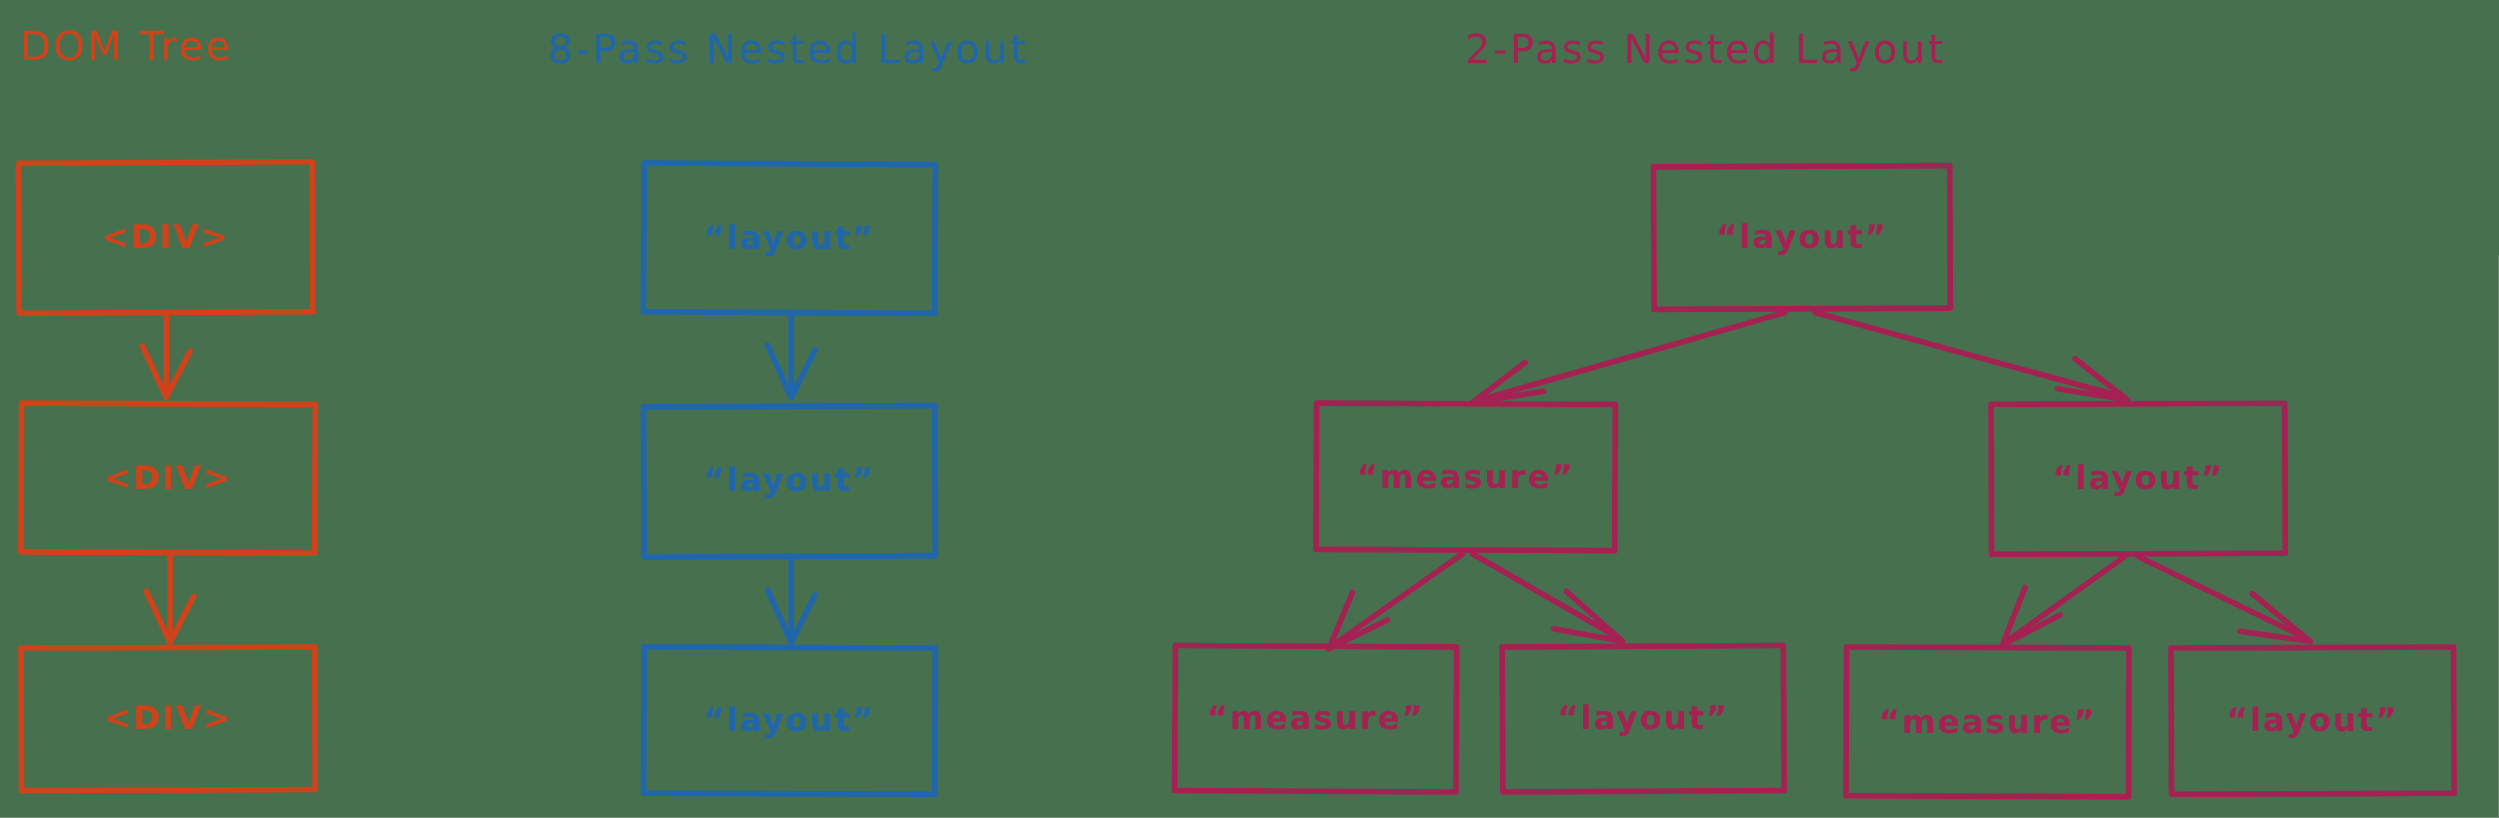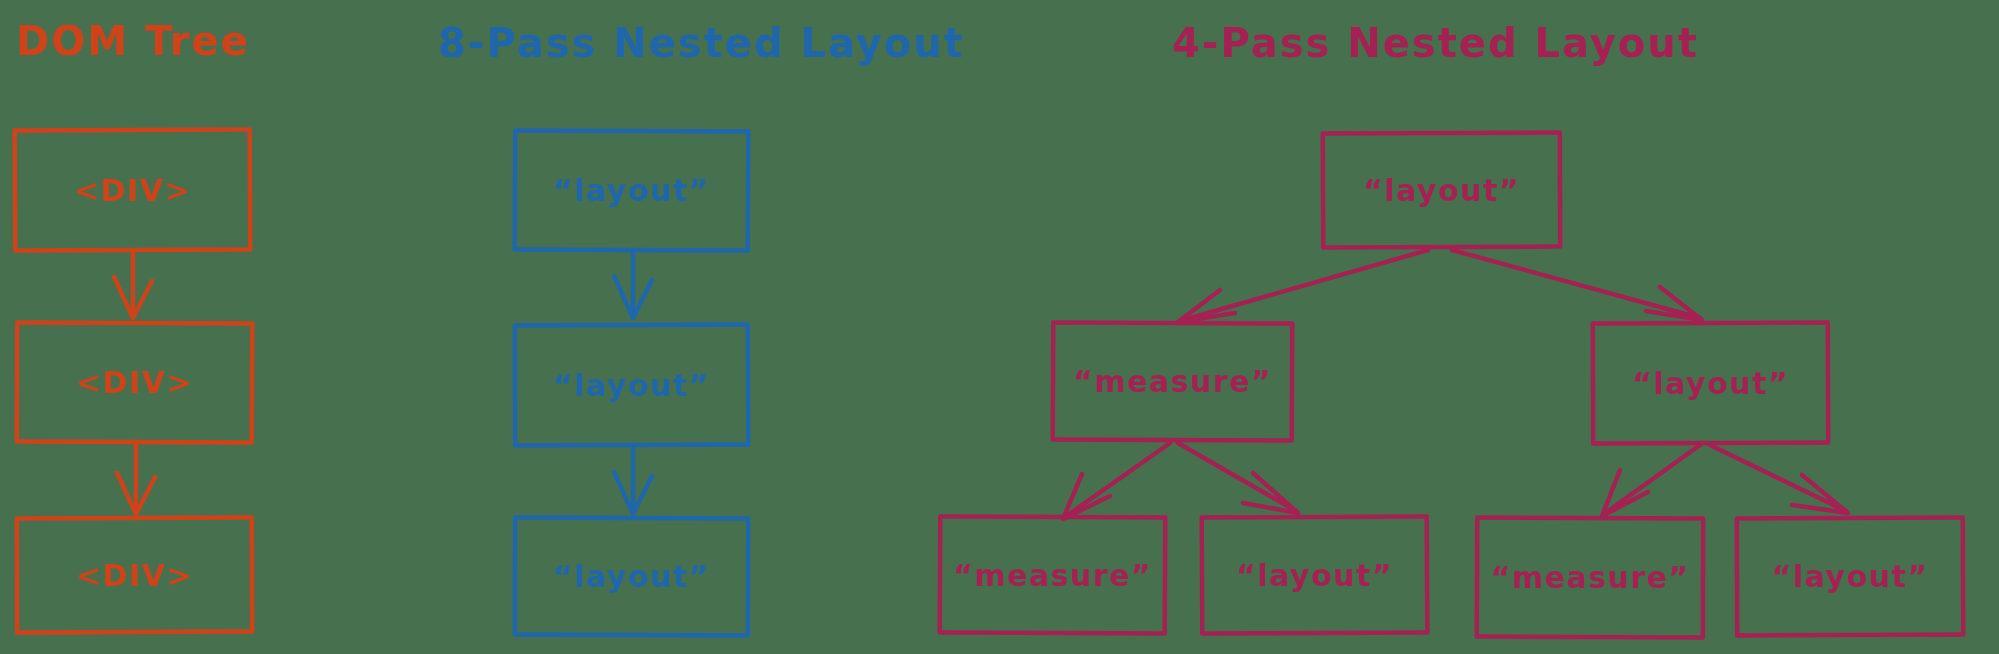--- a/index.html
+++ b/index.html
@@ -11,32 +11,32 @@
   }
   svg.wire{position:absolute;left:0;top:0;width:1999px;height:654px;}
   svg.wire rect, svg.wire path{
     fill:none;
     stroke-width:4.5;
     stroke-linecap:round;
     stroke-linejoin:round;
   }
   .ttl{
     position:absolute;
-    font-weight:bold;
-    font-size:40px;
+    font-weight:normal;
+    font-size:32px;
     letter-spacing:2px;
     white-space:nowrap;
   }
   .lbl{
     position:absolute;
     display:flex;
     align-items:center;
     justify-content:center;
     font-weight:bold;
-    font-size:30px;
+    font-size:26px;
     letter-spacing:1.5px;
     text-align:center;
   }
   
   .dom-n1{left:15px;top:130px;width:235px;height:120px;}
   .dom-n2{left:17px;top:323px;width:235px;height:119px;}
   .dom-n3{left:17px;top:518px;width:235px;height:114px;}
   .op-n1{left:515px;top:131px;width:233px;height:119px;}
   .op-n2{left:515px;top:325px;width:233px;height:120px;}
   .op-n3{left:515px;top:518px;width:233px;height:117px;}
@@ -96,21 +96,21 @@
       <path d="M1253 473 L1298 513 M1298 513 L1243 503"></path>
       <path d="M1700 445 L1604 514"></path>
       <path d="M1620 470 L1602 516 M1602 516 L1648 492"></path>
       <path d="M1710 445 L1846 511"></path>
       <path d="M1802 475 L1848 513 M1848 513 L1792 505"></path>
     </g>
   </svg>
 
   <div class="ttl ttl-dom" style="color: rgb(208, 66, 26);">DOM Tree</div>
   <div class="ttl ttl-op" style="color: rgb(31, 102, 173);">8-Pass Nested Layout</div>
-  <div class="ttl ttl-tp" style="color: rgb(165, 33, 83);">4-Pass Nested Layout</div>
+  <div class="ttl ttl-tp" style="color: rgb(165, 33, 83);">2-Pass Nested Layout</div>
 
   <div class="lbl dom-n1" style="color: rgb(208, 66, 26);">&lt;DIV&gt;</div>
   <div class="lbl dom-n2" style="color: rgb(208, 66, 26);">&lt;DIV&gt;</div>
   <div class="lbl dom-n3" style="color: rgb(208, 66, 26);">&lt;DIV&gt;</div>
 
   <div class="lbl op-n1" style="color: rgb(31, 102, 173);">“layout”</div>
   <div class="lbl op-n2" style="color: rgb(31, 102, 173);">“layout”</div>
   <div class="lbl op-n3" style="color: rgb(31, 102, 173);">“layout”</div>
 
   <div class="lbl tp-root" style="color: rgb(165, 33, 83);">“layout”</div>

